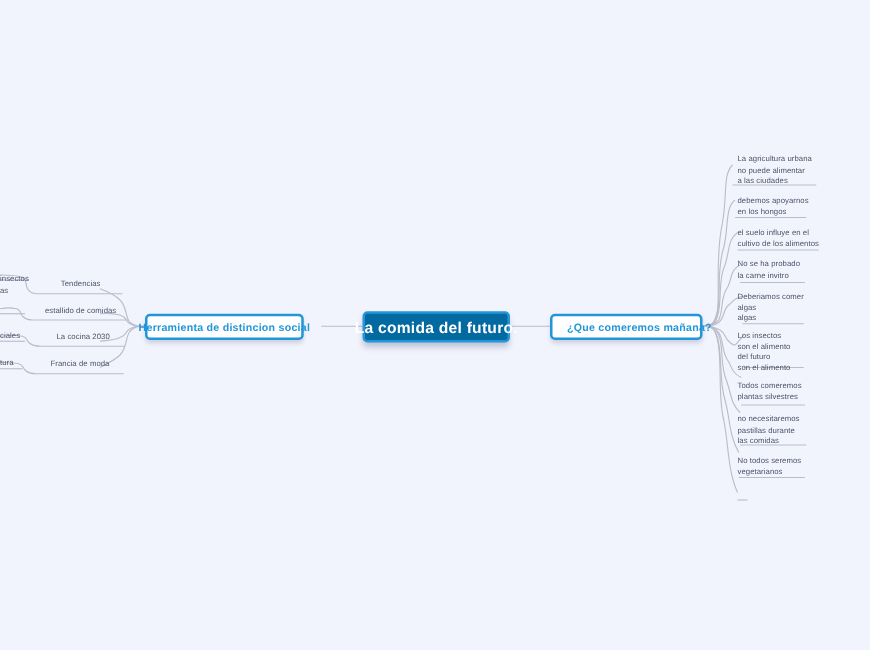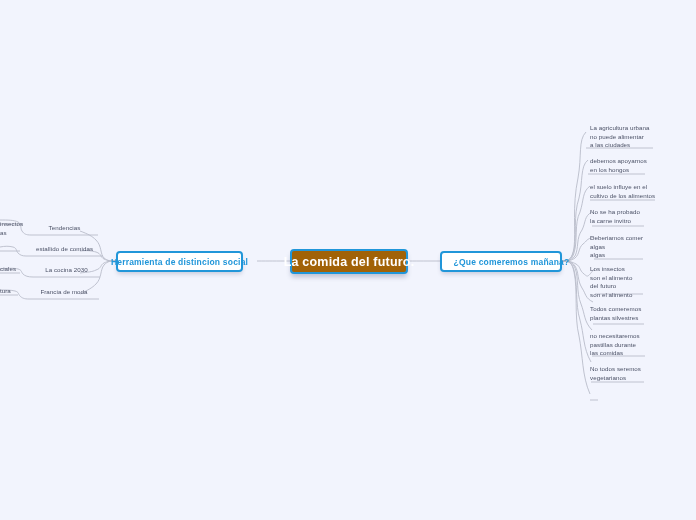--- a/index.html
+++ b/index.html
@@ -38,21 +38,21 @@
     color: #2196d9;
     font-weight: bold;
     letter-spacing: 0.2px;
     display: flex;
     align-items: center;
     justify-content: center;
     box-shadow: 0 3px 4px -1px rgba(60,70,110,0.22);
     white-space: nowrap;
   }
   .node.root {
-    background: #a16207;
+    background: #0369a1;
     border-color: #2196d9;
     color: #ffffff;
     font-size: 12.5px;
     box-shadow: 0 4px 5px -1px rgba(50,60,100,0.28);
   }
   .node.branch {
     font-size: 8.5px;
   }
 
   

